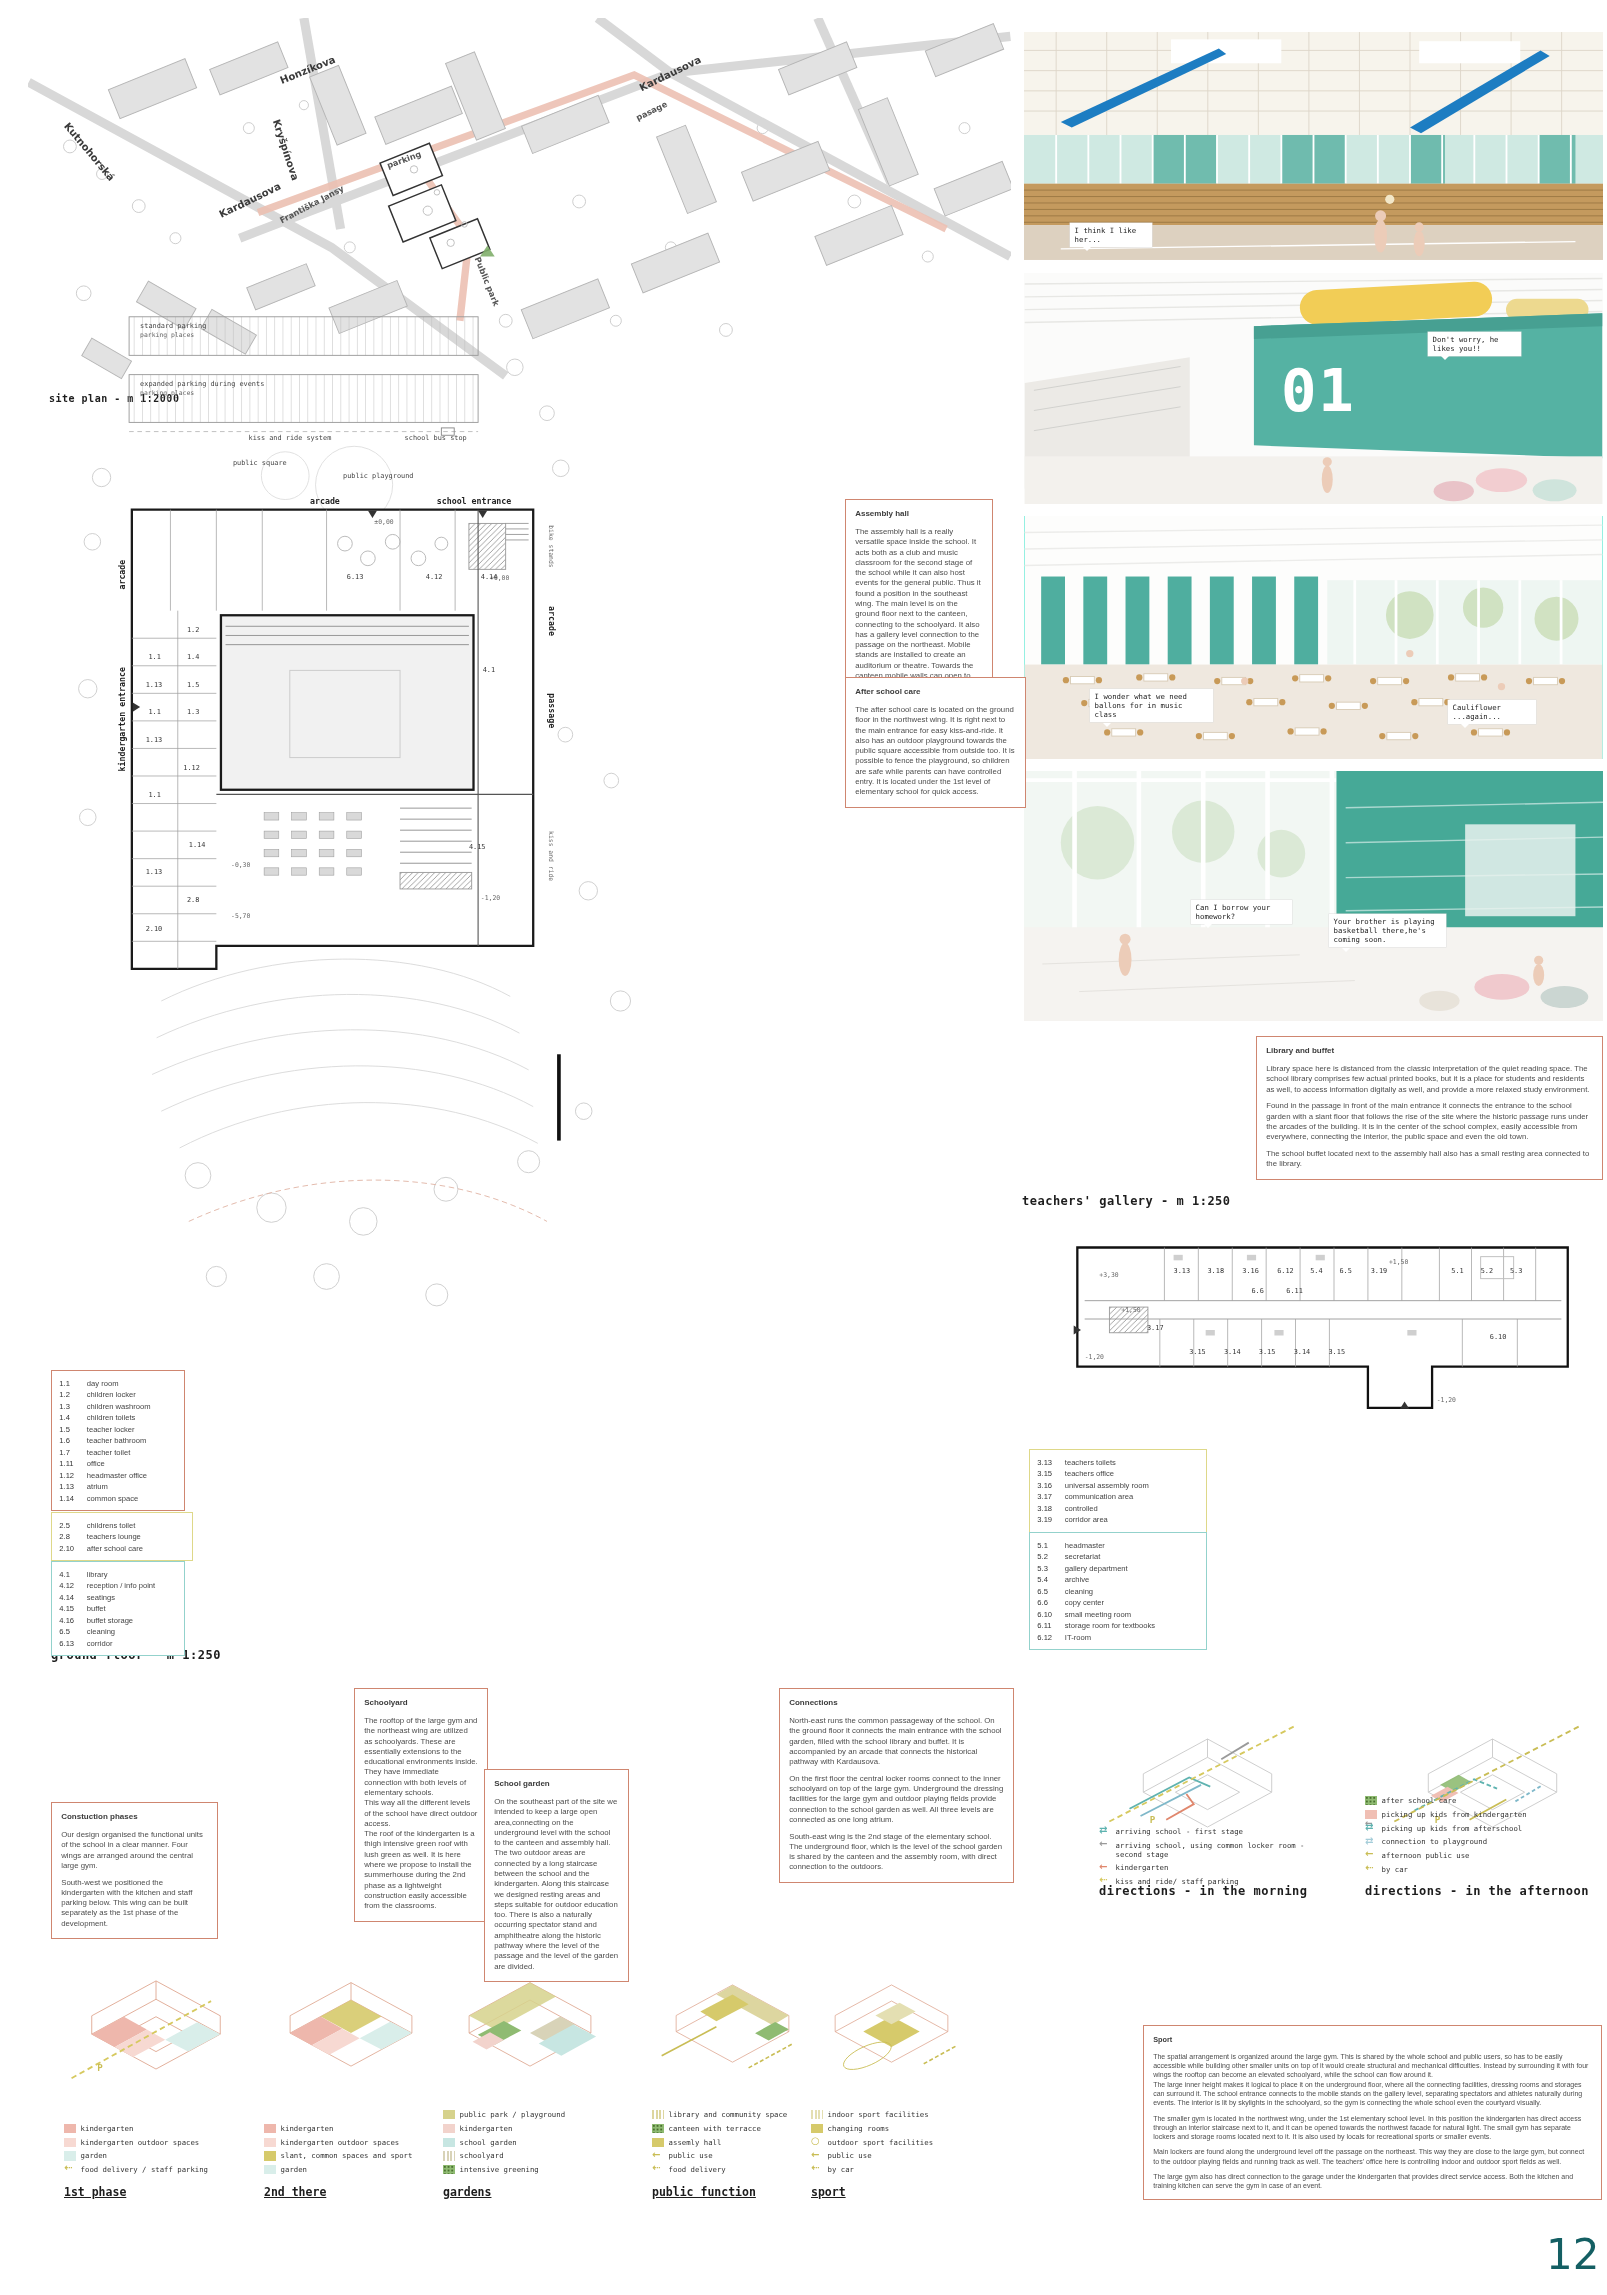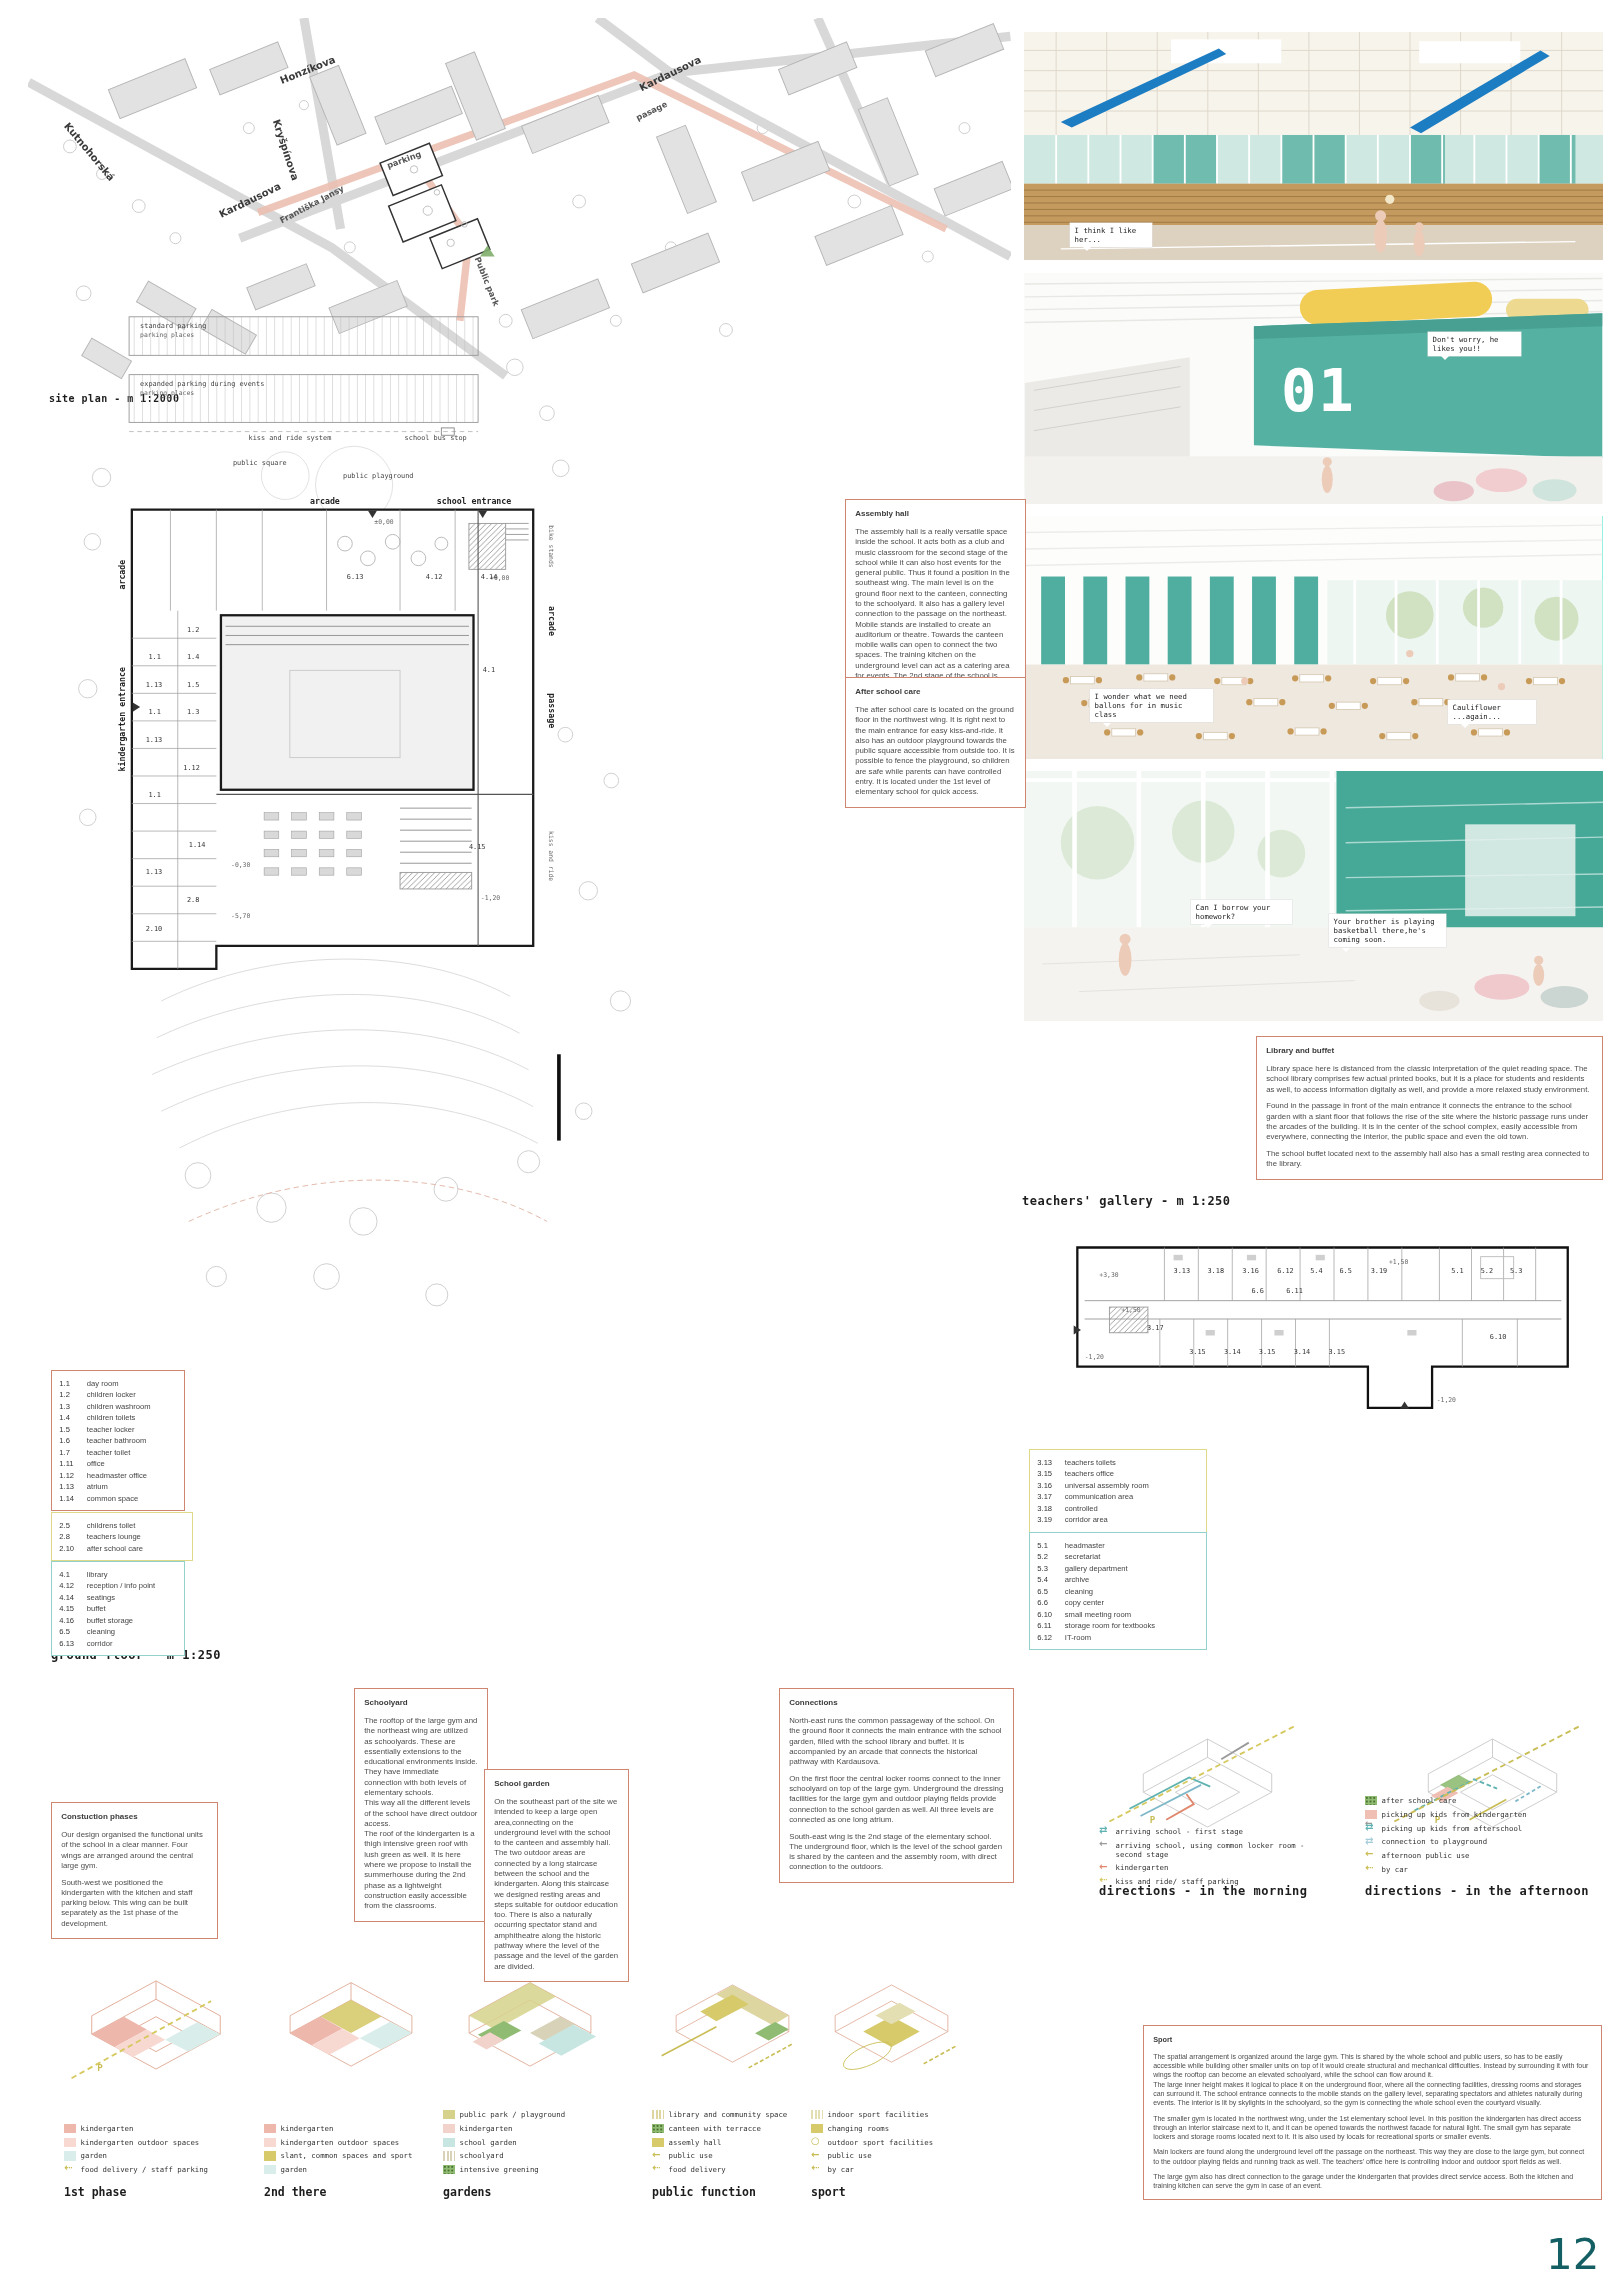--- a/index.html
+++ b/index.html
@@ -44,21 +44,21 @@
   .m-swatch-arrow{background:var(--c);}
   .m-swatch-arrow::after{content:"\2190";position:absolute;top:7.3px;left:0;color:#9a9a9a;font:bold 9.2px "DejaVu Sans",sans-serif;}
   
   .render{position:absolute;left:1024px;width:579px;overflow:hidden;background:#f4f2ee;}
   .bubble{position:absolute;background:#fff;padding:2.8px 4.6px;font:7.3px/1.25 "DejaVu Sans Mono",monospace;
           color:#222;box-shadow:0 0 0 0.5px #e0e0e0;}
   .bubble::after{content:"";position:absolute;left:13px;bottom:-4.6px;border:4.6px solid transparent;border-top-color:#fff;border-bottom:none;}
   .bignum{position:absolute;font:bold 59px "DejaVu Sans Mono",monospace;color:#ffffff;letter-spacing:1.8px;}
   
   #page-number{position:absolute;font:42px "DejaVu Sans",sans-serif;color:#145f63;}
-  .ptitle{position:absolute;bottom:0;font:bold 11.5px "DejaVu Sans Mono",monospace;color:#1d1d1d;}
+  .ptitle{position:absolute;bottom:0;font:bold 11.5px "DejaVu Sans Mono",monospace;color:#1d1d1d;text-decoration:underline;}
   .pgroup{position:absolute;height:275px;}
   .pgroup .mlegend{bottom:20px;left:0;}
   .pgroup svg{position:absolute;top:0;left:0;}
 </style>
 </head>
 <body>
 
 <div id="page">
 
   <svg class="abs" style="left:27.5px;top:18.4px" width="983" height="367" viewBox="0 0 1070 400">
@@ -359,21 +359,21 @@
         <ellipse cx="110" cy="205" rx="7" ry="18"></ellipse>
           <circle cx="110" cy="183" r="6"></circle>
         <ellipse cx="560" cy="222" rx="6" ry="12"></ellipse>
           <circle cx="560" cy="206" r="5"></circle>
       </g>
     </svg>
     <div class="bubble" style="left:167px;top:129px;width:92px">Can I borrow your homework?</div>
     <div class="bubble" style="left:305px;top:143px;width:108px">Your brother is playing basketball there,he's coming soon.</div>
   </div>
 
-  <div class="tbox" style="left:845px;top:499px;width:181px">
+  <div class="tbox" style="left:845px;top:499px;width:148px">
     <h4>Assembly hall</h4>
     <p>The assembly hall is a really versatile space inside the school. It acts both as a club and music classroom for the second stage of the school while it can also host events for the general public. Thus it found a position in the southeast wing. The main level is on the ground floor next to the canteen, connecting to the schoolyard. It also has a gallery level connection to the passage on the northeast. Mobile stands are installed to create an auditorium or theatre. Towards the canteen mobile walls can open to connect the two spaces. The training kitchen on the underground level can act as a catering area for events. The 2nd stage of the school is directly connected by a main staircase next to it.</p>
   </div>
   <div class="tbox" style="left:845px;top:677px;width:181px">
     <h4>After school care</h4>
     <p>The after school care is located on the ground floor in the northwest wing. It is right next to the main entrance for easy kiss-and-ride. It also has an outdoor playground towards the public square accessible from outside too. It is possible to fence the playground, so children are safe while parents can have controlled entry. It is located under the 1st level of elementary school for quick access.</p>
   </div>
   <div class="tbox" style="left:1256px;top:1036px;width:347px">
     <h4>Library and buffet</h4>
     <p>Library space here is distanced from the classic interpretation of the quiet reading space. The school library comprises few actual printed books, but it is a place for students and residents as well, to access information digitally as well, and provide a more relaxed study environment.</p>

